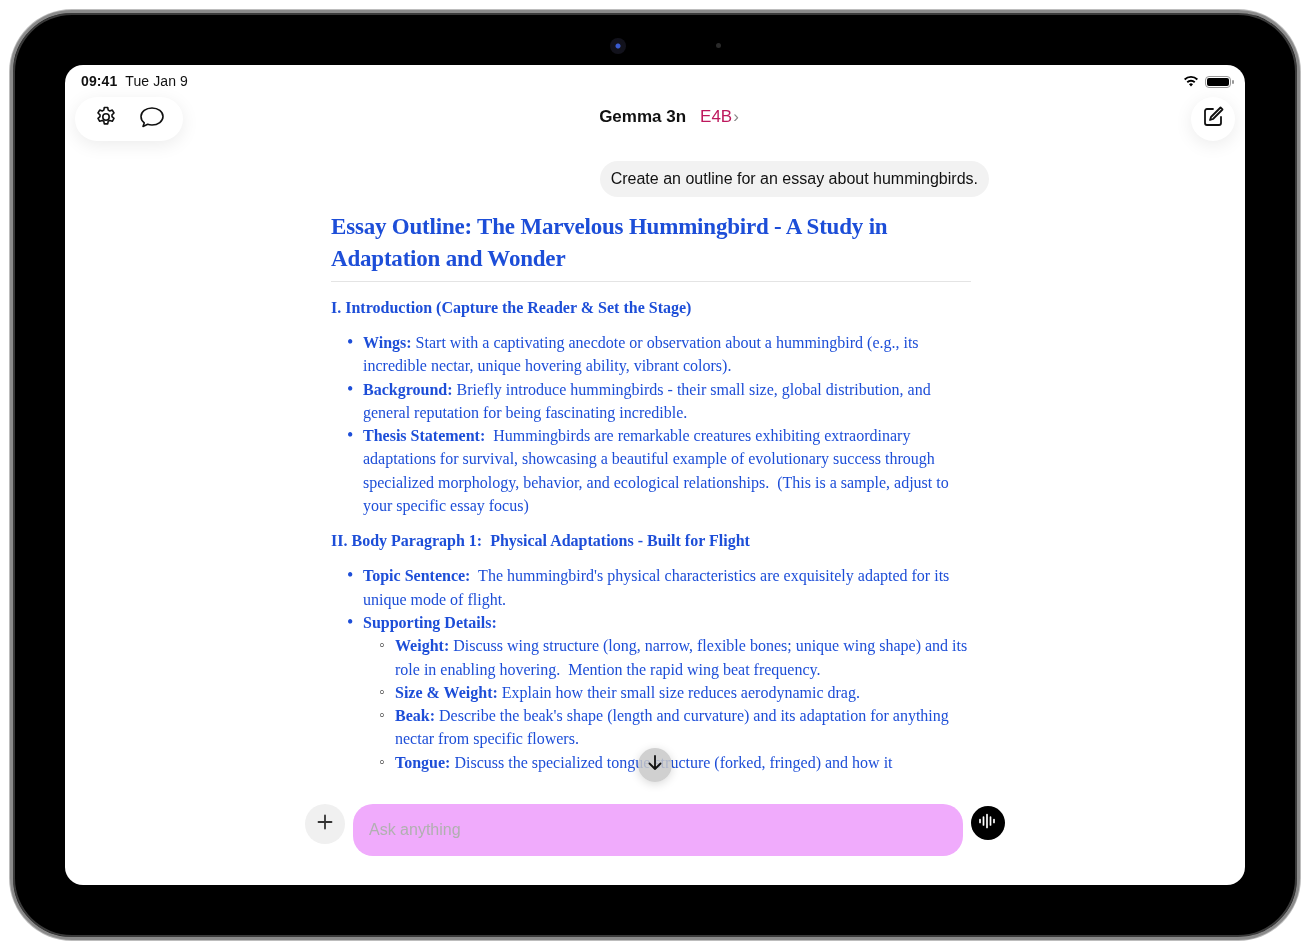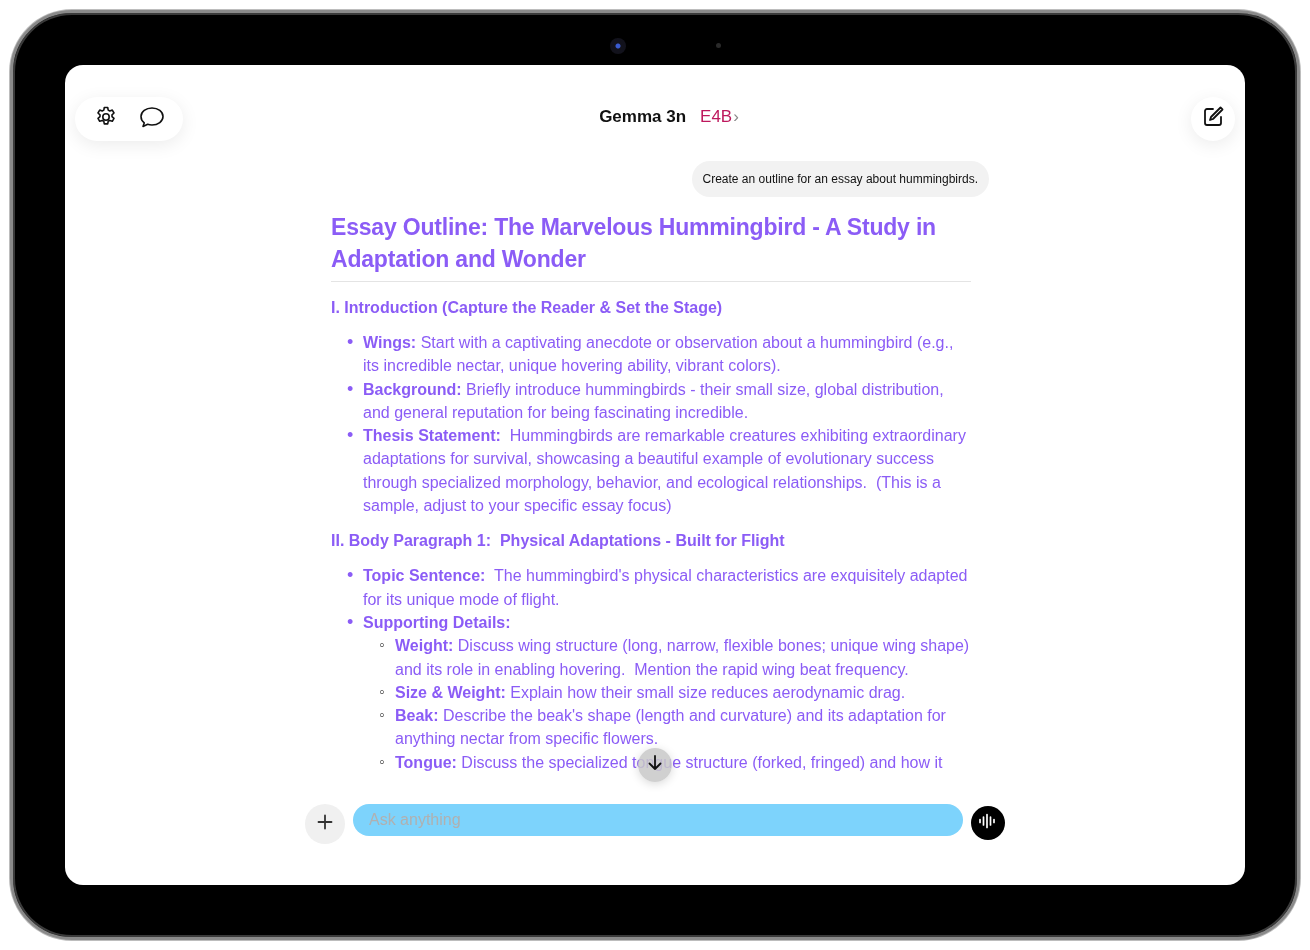--- a/index.html
+++ b/index.html
@@ -46,23 +46,23 @@
     .model-title {
       position: absolute; left: 0; width: 100%; top: 42px; text-align: center; font-size: 17px; cursor: pointer;
     }
     .model-name { font-weight: 600; color: #111; margin-left: 28px; }
     .model-variant { color: #be185d; margin-left: 14px; }
     .model-chevron { color: #8a8a8a; margin-left: 1px; }
 
     .conversation { position: absolute; left: 266px; top: 96px; width: 658px; height: 636px; overflow: hidden; }
     .user-bubble {
       position: absolute; right: 0; top: 0; height: 36px; padding: 0 11px;
-      background: #f2f2f2; border-radius: 18px; font-size: 12px; line-height: 36px; color: #111;
-    }
-    .response { position: absolute; left: 0; top: 50px; width: 640px; font-size: 16px; color: #8b5cf6; }
+      background: #f2f2f2; border-radius: 18px; font-size: 16px; line-height: 36px; color: #111;
+    }
+    .response { position: absolute; left: 0; top: 50px; width: 640px; font-size: 16px; color: #1d4ed8; font-family: Liberation Serif, serif; }
     .resp-title {
       font-size: 23px; font-weight: 600; line-height: 32px; padding-bottom: 6px;
       border-bottom: 1px solid #e4e4e4; margin-bottom: 14px; letter-spacing: -0.2px;
     }
     .section-head { font-weight: 600; font-size: 16px; line-height: 23px; margin-bottom: 12px; }
     ul.l1 { list-style: none; margin-left: 0; margin-bottom: 12px; }
     ul.l1 > li { position: relative; padding-left: 32px; line-height: 23.3px; }
     ul.l1 > li::before { content: "•"; position: absolute; left: 16px; top: 0; font-size: 18px; }
     ul.l2 { list-style: none; }
     ul.l2 > li { position: relative; padding-left: 32px; line-height: 23.3px; }
@@ -76,40 +76,57 @@
       background: rgba(200,200,200,0.85); box-shadow: 0 2px 10px rgba(0,0,0,0.15);
       display: flex; align-items: center; justify-content: center; cursor: pointer;
     }
 
     .composer { position: absolute; left: 240px; top: 739px; width: 702px; height: 40px; }
     .plus-btn {
       position: absolute; left: 0; top: 0; width: 40px; height: 40px; border-radius: 50%; background: #f0f0f0;
       display: flex; align-items: center; justify-content: center; cursor: pointer;
     }
     .input-box {
-      position: absolute; left: 48px; top: 0; width: 610px; height: 32px; border-radius: 20px; background: #7dd3fc;
+      position: absolute; left: 48px; top: 0; width: 610px; height: 52px; border-radius: 20px; background: #f0abfc;
       border: none; outline: none; padding: 0 16px; font-size: 16px; color: #111;
       font-family: "Liberation Sans", sans-serif;
     }
     .input-box::placeholder { color: #b0b0b0; }
     .voice-btn {
       position: absolute; left: 666px; top: 2px; width: 34px; height: 34px; border-radius: 50%; background: #000;
       display: flex; align-items: center; justify-content: center; cursor: pointer;
     }
   </style>
 </head>
 <body>
 
 <div class="device">
   <div class="camera"></div>
   <div class="sensor"></div>
 </div>
 
 <div class="screen">
 
+  <div class="status-bar">
+    <div class="status-time">
+      <span>09:41</span>&nbsp;&nbsp;<span style="font-weight:500">Tue Jan 9</span>
+    </div>
+    <div class="status-right">
+      <span>
+        <svg width="16" height="12" viewBox="0 0 16 12">
+            <path d="M8 11.5l2-2.3a3 3 0 0 0-4 0z" fill="#000"></path>
+            <path d="M3.6 6.6a6.3 6.3 0 0 1 8.8 0l-1.3 1.4a4.4 4.4 0 0 0-6.2 0z" fill="#000"></path>
+            <path d="M1 3.8a10 10 0 0 1 14 0l-1.3 1.4a8.1 8.1 0 0 0-11.4 0z" fill="#000"></path>
+          </svg>
+      </span>
+      <span class="battery">
+          <span class="fill" style="display:block"></span>
+        </span>
+    </div>
+  </div>
 
   <div class="left-pill">
     <div class="icon-btn">
       <span>
         <svg width="24" height="24" viewBox="0 0 24 24" fill="none" stroke="#111" stroke-width="1.6" stroke-linejoin="round">
           <path d="M10.3 2.5h3.4l.5 2.6 1.6.9 2.5-.9 1.7 2.9-2 1.8v1.8l2 1.8-1.7 2.9-2.5-.9-1.6.9-.5 2.6h-3.4l-.5-2.6-1.6-.9-2.5.9-1.7-2.9 2-1.8v-1.8l-2-1.8 1.7-2.9 2.5.9 1.6-.9z"></path>
           <circle cx="12" cy="12" r="3.2"></circle>
         </svg>
       </span>
     </div>

